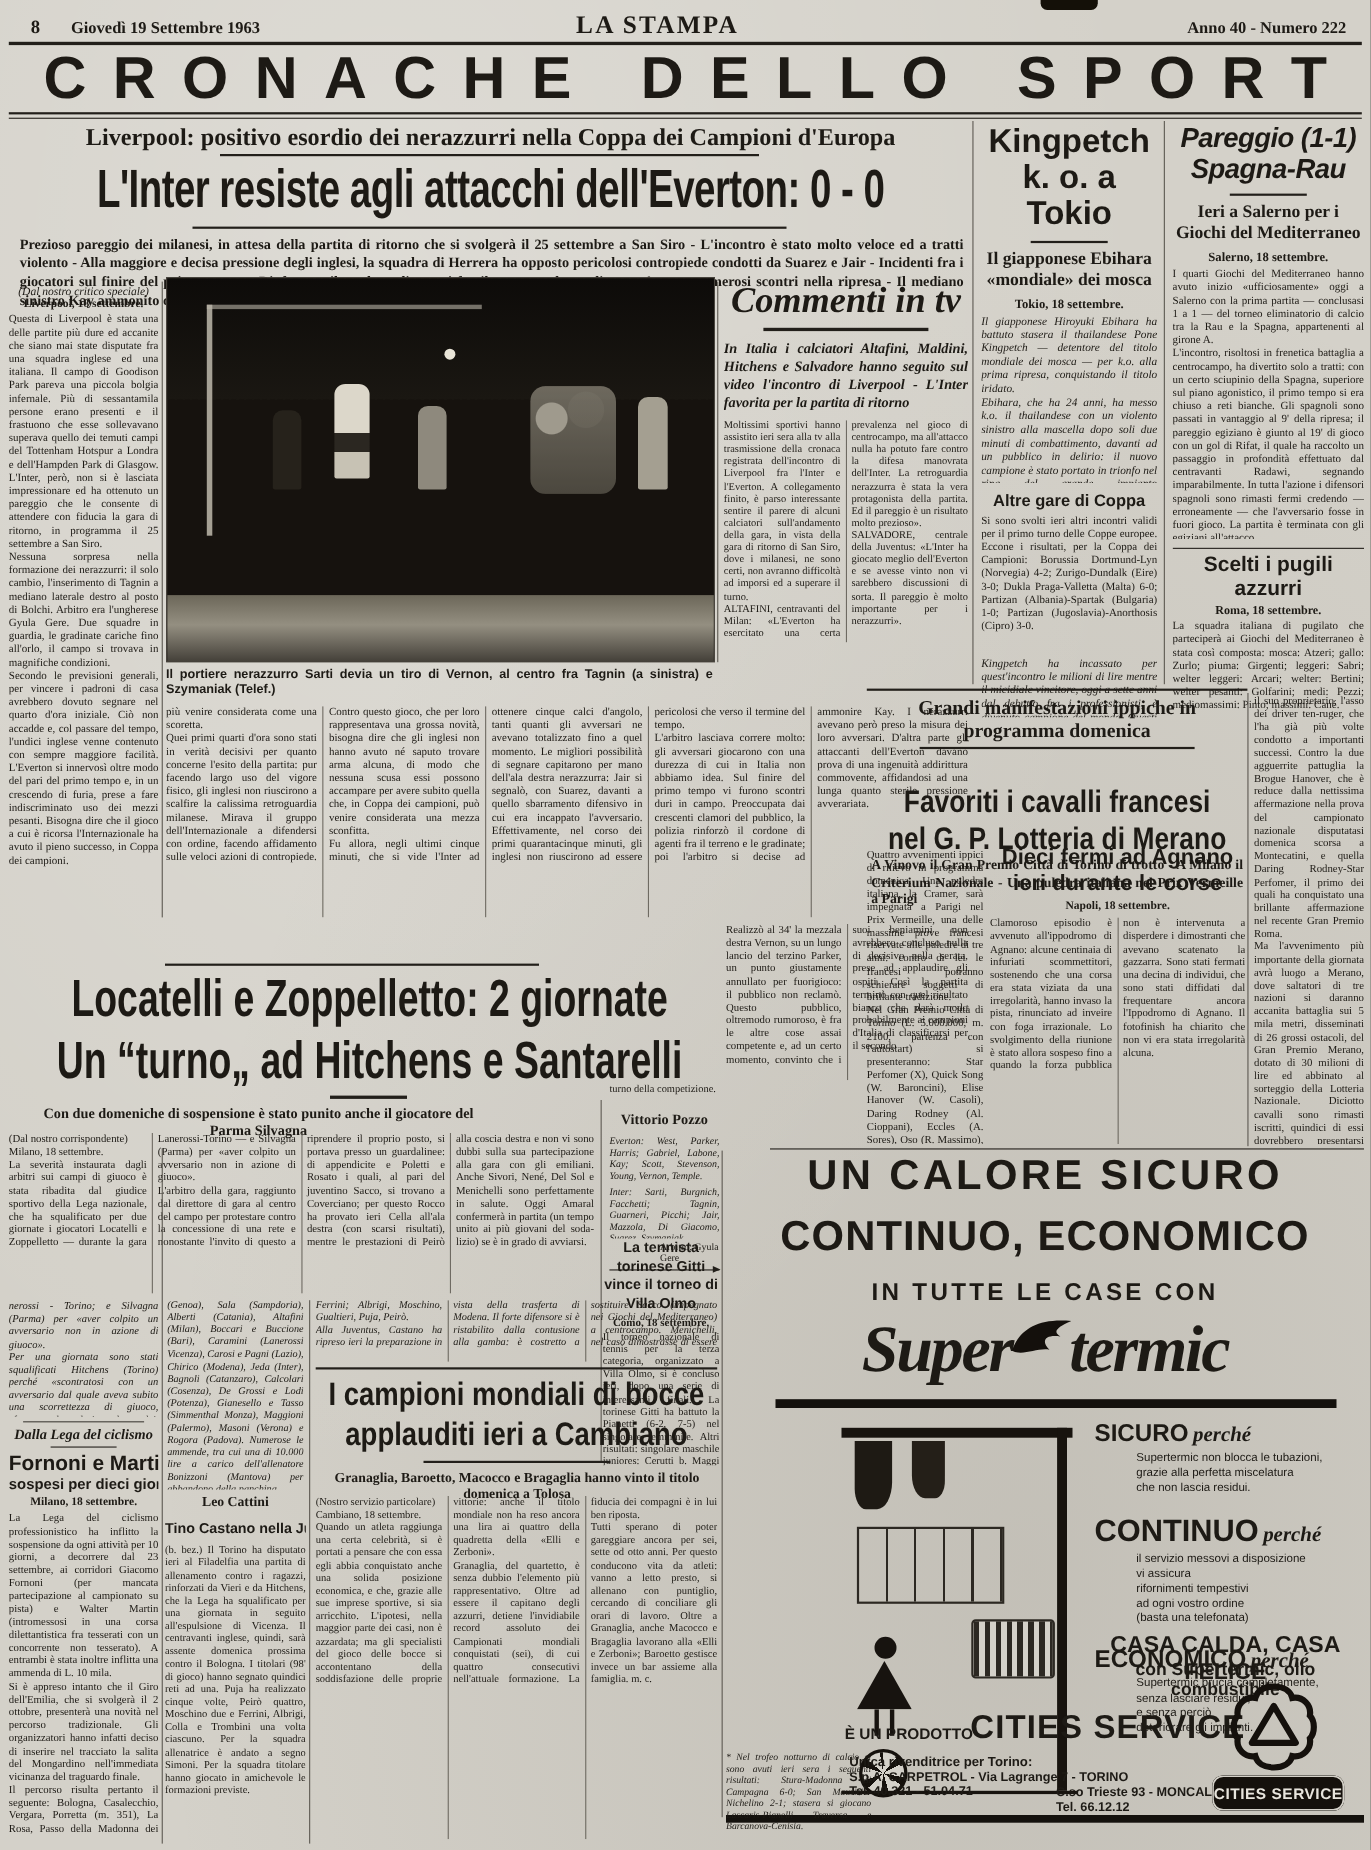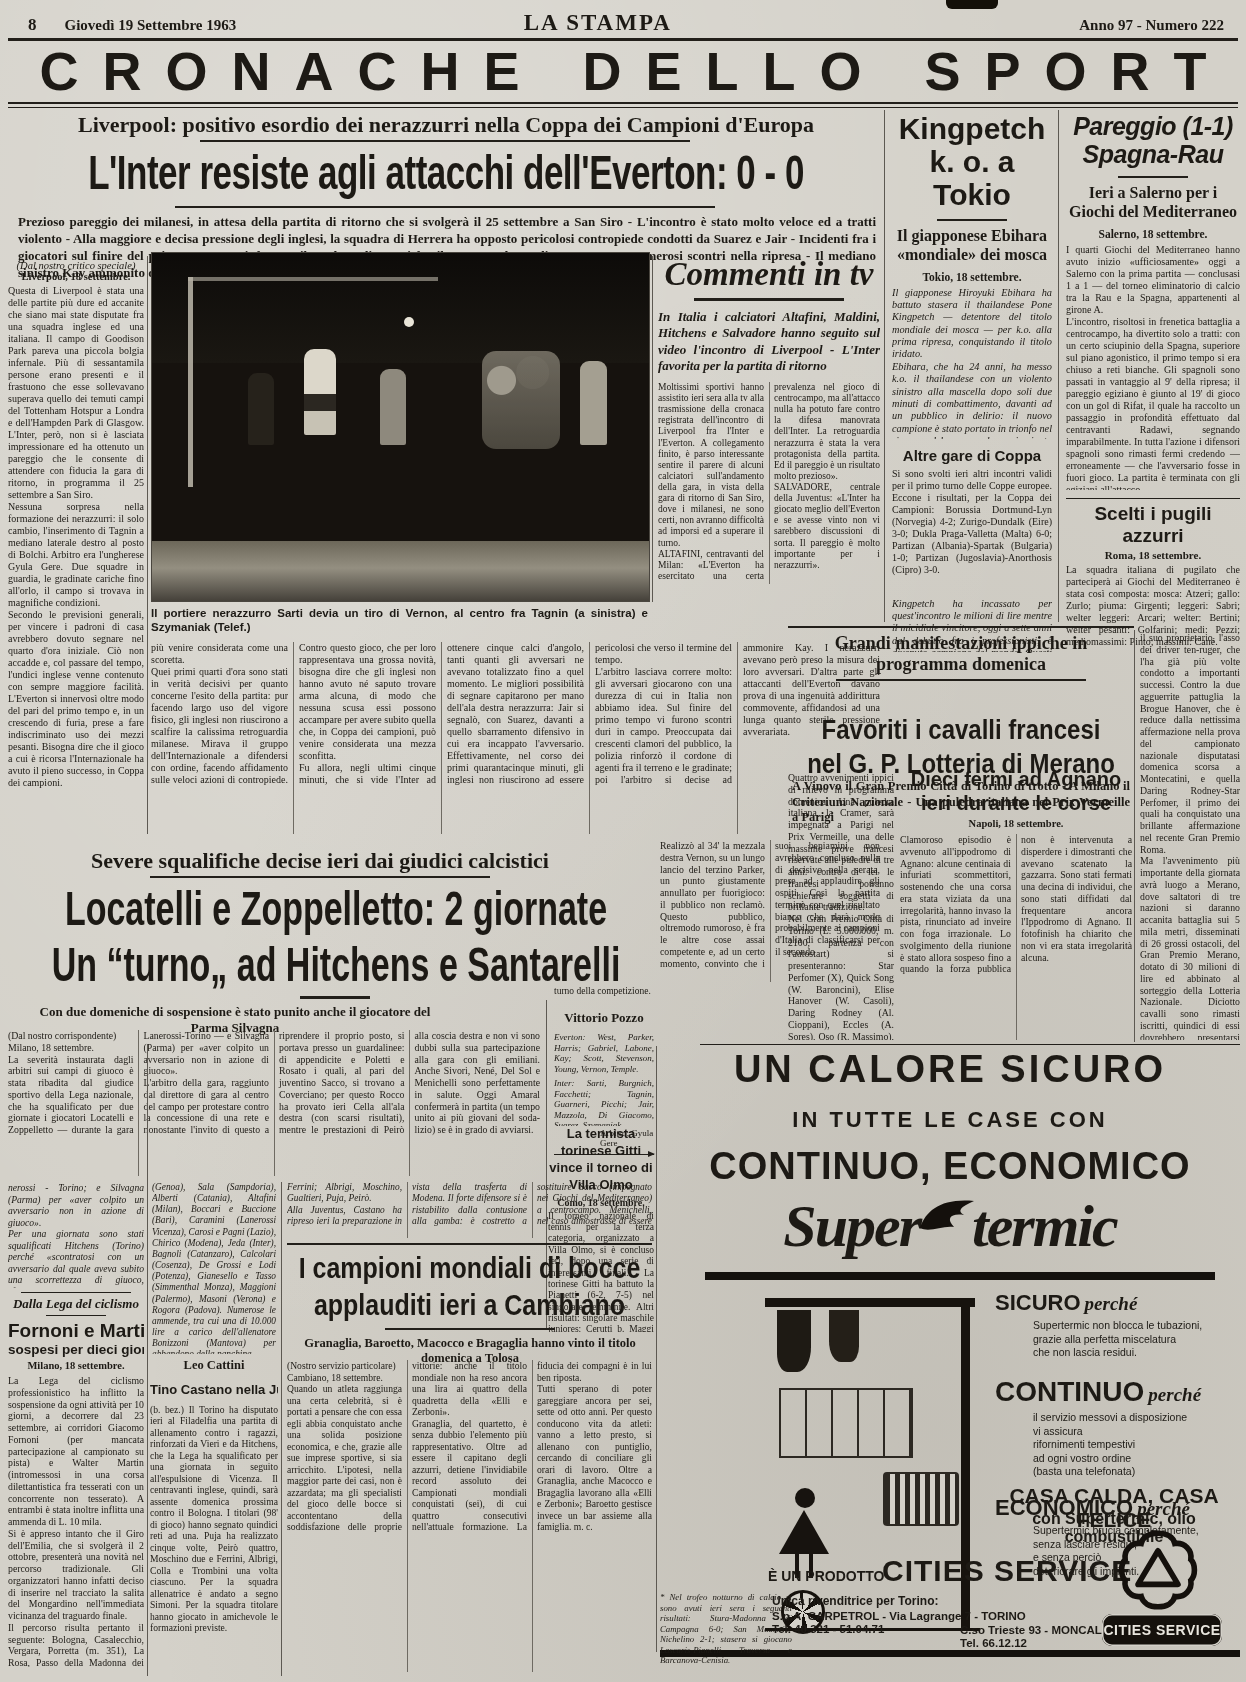--- a/index.html
+++ b/index.html
@@ -35,21 +35,21 @@
 <body>
 
 <div class="sheet">
 
   <div class="abs" style="left:946px;top:0;width:52px;height:9px;background:#141008;border-radius:0 0 6px 6px;"></div>
 
   <div class="abs" style="left:8px;top:10px;width:1230px;height:26px;display:flex;align-items:baseline;">
     <span class="b serif" style="font-size:17px;margin-left:20px;">8</span>
     <span class="b serif" style="font-size:15px;margin-left:28px;">Giovedì 19 Settembre 1963</span>
     <span class="b serif" style="font-size:23px;letter-spacing:2px;margin:0 auto;transform:translateX(-60px);">LA STAMPA</span>
-    <span class="b serif" style="font-size:15px;margin-right:14px;">Anno 97 - Numero 222</span>
+    <span class="b serif" style="font-size:15px;margin-right:14px;">Anno 40 - Numero 222</span>
   </div>
   <div class="abs rule" style="left:8px;top:38px;width:1230px;height:3px;"></div>
 
   <div class="abs ctr sans b" style="left:8px;top:44px;width:1230px;height:54px;font-size:54px;line-height:54px;letter-spacing:24px;text-indent:24px;">CRONACHE DELLO SPORT</div>
   <div class="abs rule" style="left:8px;top:102px;width:1230px;height:2px;"></div>
   <div class="abs rule" style="left:8px;top:107px;width:1230px;height:1px;"></div>
 
   <div class="abs ctr serif b" style="left:12px;top:112px;width:868px;font-size:22px;">Liverpool: positivo esordio dei nerazzurri nella Coppa dei Campioni d'Europa</div>
   <div class="abs rule" style="left:200px;top:140px;width:490px;height:2px;"></div>
   <div class="abs ctr sans b nowrap" style="left:12px;top:146px;width:868px;font-size:35px;line-height:38px;letter-spacing:-0.5px;">
@@ -140,21 +140,20 @@
 La corsa torinese si presenta quanto mai interessante per l'alta classe dei concorrenti, fra i quali fa spicco la francese Oso, che po</div>
   <div class="abs ctr sans b pre" style="left:900px;top:768px;width:232px;font-size:20px;line-height:1.18;">Dieci fermi ad Agnano
 ieri durante le corse</div>
   <div class="abs dateline serif" style="left:900px;top:818px;width:232px;font-size:10.5px;">Napoli, 18 settembre.</div>
   <div class="abs cols2 body-txt serif" style="left:900px;top:834px;width:232px;height:206px;font-size:9.8px;">Clamoroso episodio è avvenuto all'ippodromo di Agnano: alcune centinaia di infuriati scommettitori, sostenendo che una corsa era stata viziata da una irregolarità, hanno invaso la pista, rinunciato ad inveire con foga irrazionale. Lo svolgimento della riunione è stato allora sospeso fino a quando la forza pubblica non è intervenuta a disperdere i dimostranti che avevano scatenato la gazzarra. Sono stati fermati una decina di individui, che sono stati diffidati dal frequentare ancora l'Ippodromo di Agnano. Il fotofinish ha chiarito che non vi era stata irregolarità alcuna.</div>
   <div class="abs vrule" style="left:1134px;top:630px;height:412px;"></div>
   <div class="abs body-txt serif" style="left:1140px;top:632px;width:100px;height:408px;font-size:9.8px;">il suo proprietario, l'asso dei driver ten-ruger, che l'ha già più volte condotto a importanti successi. Contro la due agguerrite pattuglia la Brogue Hanover, che è reduce dalla nettissima affermazione nella prova del campionato nazionale disputatasi domenica scorsa a Montecatini, e quella Daring Rodney-Star Perfomer, il primo dei quali ha conquistato una brillante affermazione nel recente Gran Premio Roma.
 Ma l'avvenimento più importante della giornata avrà luogo a Merano, dove saltatori di tre nazioni si daranno accanita battaglia sui 5 mila metri, disseminati di 26 grossi ostacoli, del Gran Premio Merano, dotato di 30 milioni di lire ed abbinato al sorteggio della Lotteria Nazionale. Diciotto cavalli sono rimasti iscritti, quindici di essi dovrebbero presentarsi alla partenza.
 Assai forti i francesi, che hanno in Dragon Vert e Azemmour II due soggetti di grandissima classe; degli italiani Naturno sarebbe il più raccomandabile, se non avesse un peso assai severo; Formentor ha ben impressionato negli allenamenti ed anche Cogne potrebbe giocare un ruolo importante.   e. r.</div>
 
-  <div class="abs ctr serif b" style="left:60px;top:848px;width:520px;font-size:22px;">Severe squalifiche decise ieri dai giudici calcistici</div>
   <div class="abs rule" style="left:150px;top:876px;width:340px;height:2px;"></div>
   <div class="abs ctr sans b nowrap" style="left:12px;top:882px;width:648px;font-size:34px;line-height:38px;">
     <span class="condY">Locatelli e Zoppelletto: 2 giornate</span>
   </div>
   <div class="abs ctr sans b nowrap" style="left:12px;top:938px;width:648px;font-size:34px;line-height:38px;">
     <span class="condY">Un “turno„ ad Hitchens e Santarelli</span>
   </div>
   <div class="abs rule" style="left:300px;top:996px;width:70px;height:3px;"></div>
   <div class="abs ctr serif b" style="left:20px;top:1004px;width:430px;font-size:13px;">Con due domeniche di sospensione è stato punito anche il giocatore del Parma Silvagna</div>
   <div class="abs cols4 body-txt serif" style="left:8px;top:1030px;width:532px;height:146px;font-size:9.8px;">(Dal nostro corrispondente)
@@ -222,22 +221,22 @@
 Cambiano, 18 settembre.
 Quando un atleta raggiunga una certa celebrità, si è portati a pensare che con essa egli abbia conquistato anche una solida posizione economica, e che, grazie alle sue imprese sportive, si sia arricchito. L'ipotesi, nella maggior parte dei casi, non è azzardata; ma gli specialisti del gioco delle bocce si accontentano della soddisfazione delle proprie vittorie: anche il titolo mondiale non ha reso ancora una lira ai quattro della quadretta della «Elli e Zerboni».
 Granaglia, del quartetto, è senza dubbio l'elemento più rappresentativo. Oltre ad essere il capitano degli azzurri, detiene l'invidiabile record assoluto dei Campionati mondiali conquistati (sei), di cui quattro consecutivi nell'attuale formazione. La fiducia dei compagni è in lui ben riposta.
 Tutti sperano di poter gareggiare ancora per sei, sette od otto anni. Per questo conducono vita da atleti: vanno a letto presto, si allenano con puntiglio, cercando di conciliare gli orari di lavoro. Oltre a Granaglia, anche Macocco e Bragaglia lavorano alla «Elli e Zerboni»; Baroetto gestisce invece un bar assieme alla famiglia.   m. c.</div>
 
   <div class="abs vrule" style="left:656px;top:1046px;height:606px;"></div>
   <div class="abs rule" style="left:700px;top:1044px;width:540px;height:1px;"></div>
 
   <div class="abs" style="left:660px;top:1048px;width:580px;height:610px;">
     <div class="ctr sans b" style="font-size:38px;letter-spacing:3px;">UN CALORE SICURO</div>
+    <div class="ctr sans b" style="font-size:38px;letter-spacing:1px;margin-top:12px;">CONTINUO, ECONOMICO</div>
     <div class="ctr sans b" style="font-size:22px;letter-spacing:3px;margin-top:16px;">IN TUTTE LE CASE CON</div>
-    <div class="ctr sans b" style="font-size:38px;letter-spacing:1px;margin-top:12px;">CONTINUO, ECONOMICO</div>
     <div class="ctr" style="margin-top:2px;height:72px;display:flex;align-items:center;justify-content:center;">
       <span class="serif b i" style="font-size:60px;letter-spacing:-2px;">Super</span>
       <span style="display:inline-block;margin:0 -6px 18px -4px;">
         <svg width="62" height="42" viewBox="0 0 62 42">
             <path d="M4 34 C10 16 26 4 58 7 C44 13 41 17 48 21 C34 19 30 25 38 33 C27 31 14 39 4 34 Z" fill="#14100c"></path>
           </svg>
       </span>
       <span class="serif b i" style="font-size:60px;letter-spacing:-2px;">termic</span>
     </div>
     <div style="position:absolute;left:45px;top:224px;width:510px;height:8px;background:#14110d;"></div>

